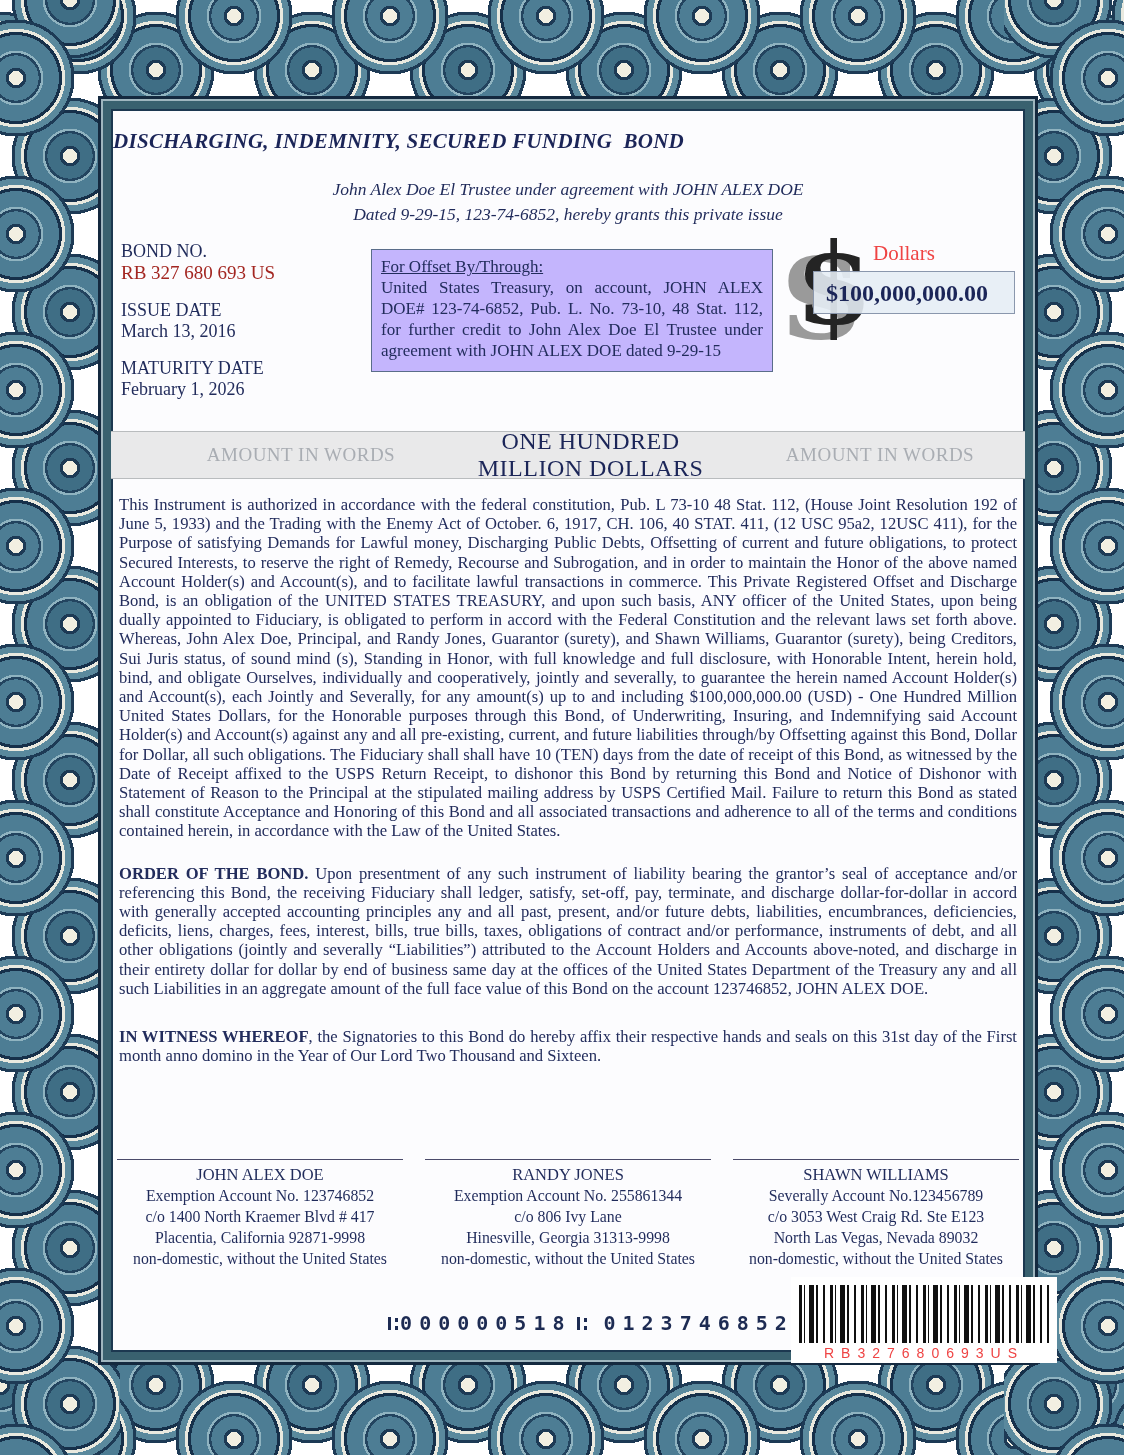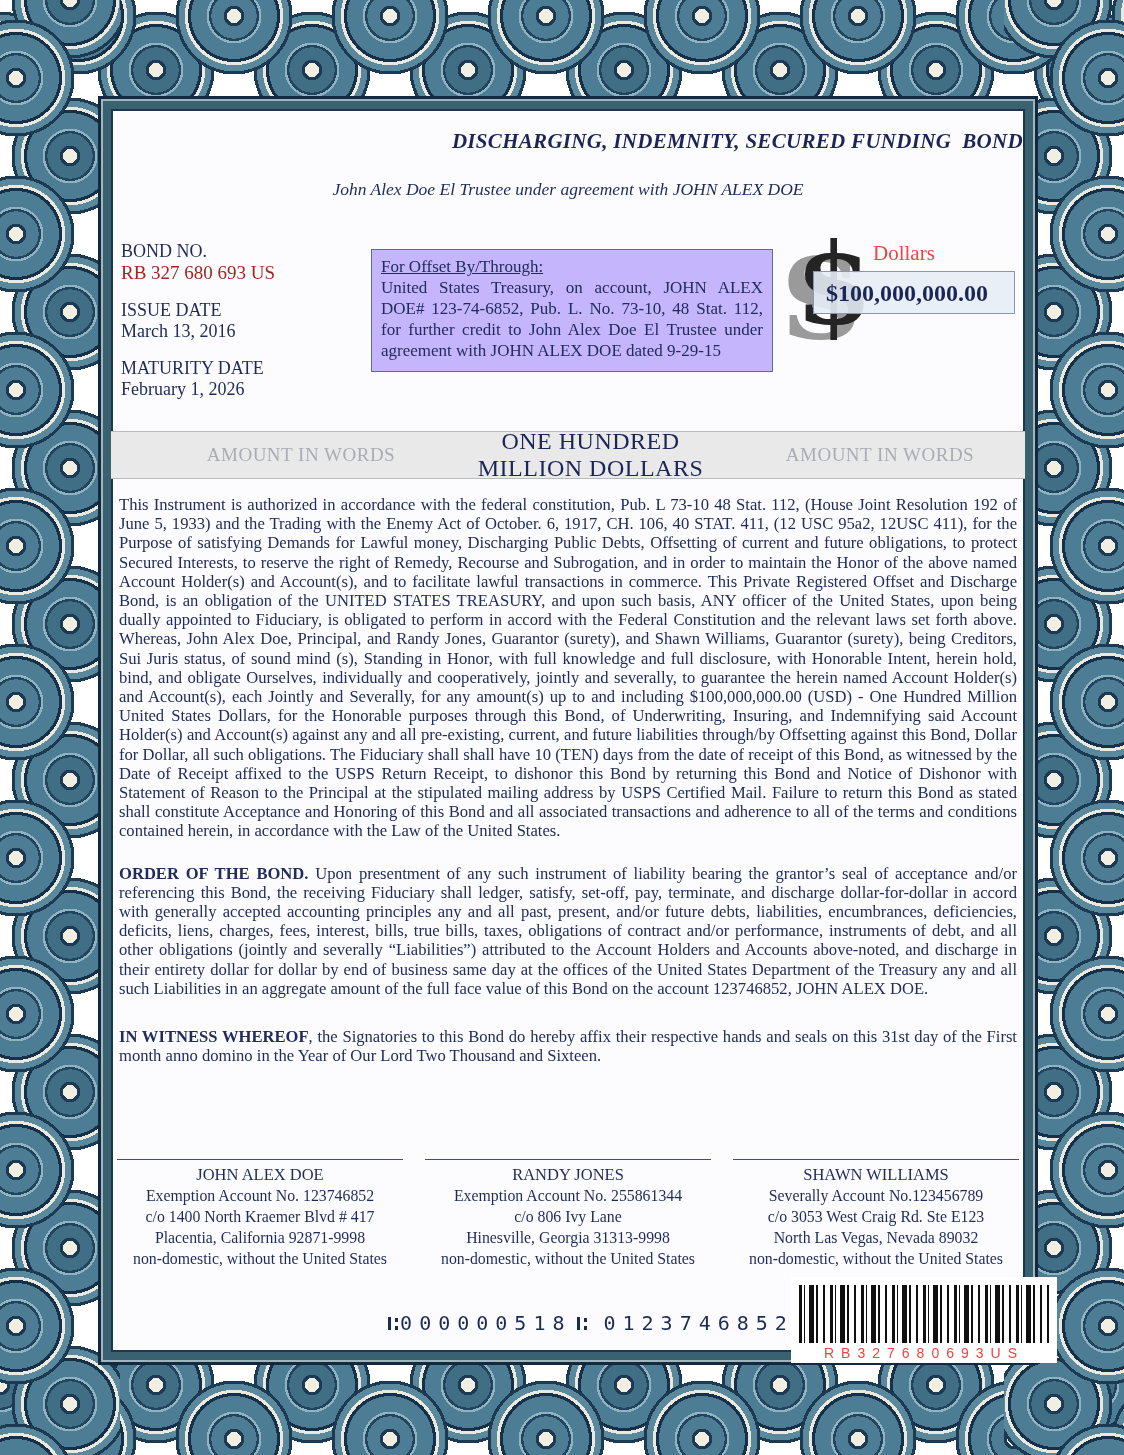--- a/index.html
+++ b/index.html
@@ -25,21 +25,21 @@
   .b-right {right:0;top:0;bottom:0;width:120px;background-position:26px 0,-28px 78px;background-repeat:repeat-y;}
 
   
   .frame{position:absolute;left:98px;top:96px;right:86px;bottom:90px;
          background:#39616f;border:3px solid #14293f;
          box-shadow:inset 0 0 0 2px #9fb6bf;z-index:5;}
   .doc{position:absolute;inset:10px;background:#fcfcfe;border:2px solid #1c3850;
        color:#222c5c;overflow:visible;}
 
   
-  .title{position:absolute;top:18px;left:0;right:0;text-align:right;
+  .title{position:absolute;top:18px;left:0;right:0;text-align:left;
          font-size:21px;font-weight:bold;font-style:italic;color:#1b2558;
          letter-spacing:.3px;white-space:pre;}
   .subtitle{position:absolute;top:66px;left:0;right:0;text-align:center;
             font-style:italic;font-size:17.5px;color:#1f2a5a;line-height:25px;}
 
   .fields{position:absolute;left:8px;top:130px;width:252px;font-size:18px;}
   .f-label{color:#1f2a5a;}
   .f-label.u{}
   .f-value{margin-bottom:16px;}
   .bond-red{color:#a32621;font-size:19px;}
@@ -76,21 +76,21 @@
   .lead{font-weight:bold;}
 
   
   .sigs{position:absolute;left:4px;right:4px;top:1048px;display:flex;gap:22px;}
   .sigcol{flex:1;text-align:center;font-size:15.8px;line-height:21px;color:#1f2a5a;}
   .sigline{border-top:1px solid #4a4a6a;margin-bottom:4px;}
   .signame{font-size:16.5px;}
 
   
   .micr{position:absolute;left:0;right:0;top:1200px;text-align:center;
-        font-family:"DejaVu Sans Mono",monospace;font-weight:normal;font-size:20px;
+        font-family:"DejaVu Sans Mono",monospace;font-weight:bold;font-size:20px;
         letter-spacing:7px;color:#1d2b53;margin-left:40px;}
   .micr-sym{position:relative;display:inline-block;width:10px;height:15px;margin:0 2px 0 6px;}
   .micr-sym::before{content:"";position:absolute;left:0;top:2px;width:3px;height:13px;background:#1d2b53;}
   .micr-sym::after{content:"";position:absolute;right:0;top:3px;width:3.5px;height:3.5px;background:#1d2b53;
                    box-shadow:0 8px 0 #1d2b53;}
 
   
   .barcode{position:absolute;left:678px;top:1166px;width:250px;background:#ffffff;
            padding:8px 8px 2px 8px;z-index:9;}
   .bars{height:58px;background:
@@ -110,20 +110,21 @@
   <div class="bstrip b-left"></div>
   <div class="bstrip b-right"></div>
 
   <div class="frame">
     <div class="doc">
 
       <div class="title">DISCHARGING, INDEMNITY, SECURED FUNDING  BOND</div>
 
       <div class="subtitle">
         <div>John Alex Doe El Trustee under agreement with JOHN ALEX DOE</div>
+        <div>Dated 9-29-15, 123-74-6852, hereby grants this private issue</div>
       </div>
 
       <div class="fields">
         <div class="f-label">BOND NO.</div>
         <div class="f-value bond-red">RB 327 680 693 US</div>
         <div class="f-label u">ISSUE DATE</div>
         <div class="f-value">March 13, 2016</div>
         <div class="f-label u" style="margin-top:14px;">MATURITY DATE</div>
         <div class="f-value">February 1, 2026</div>
       </div>

